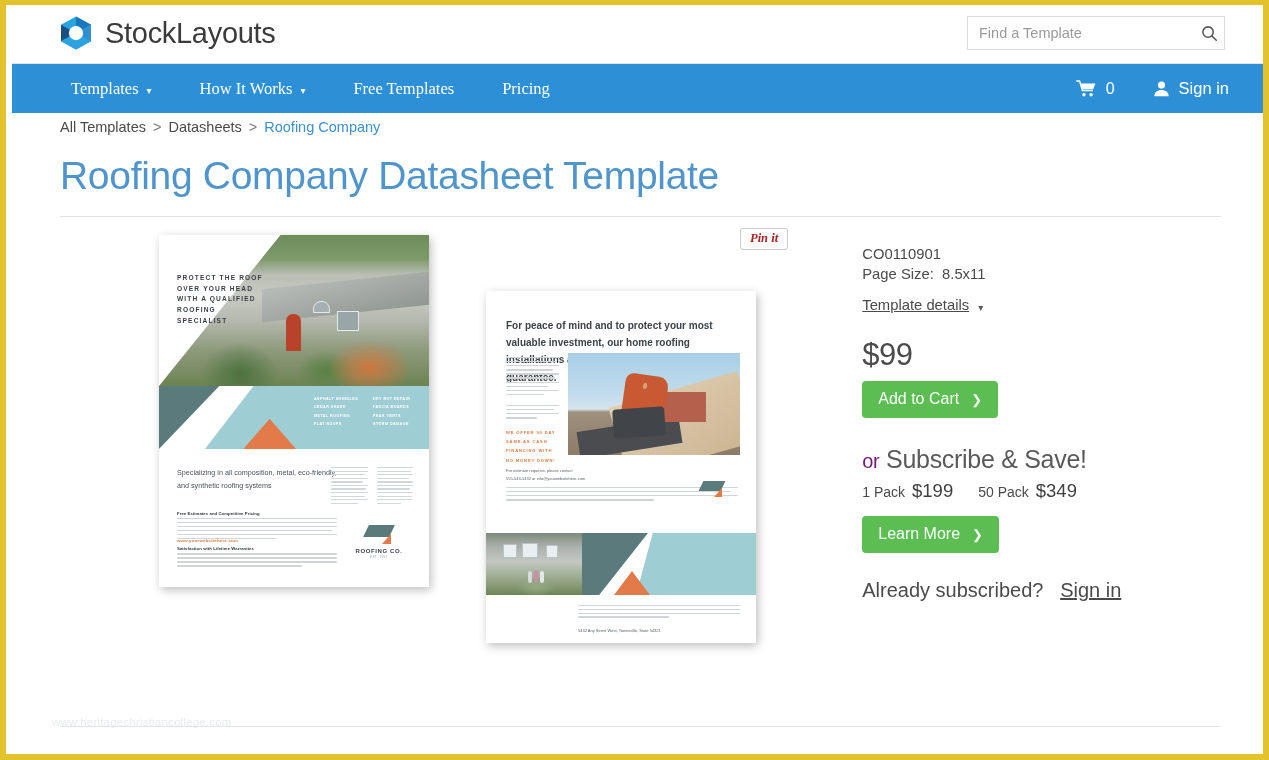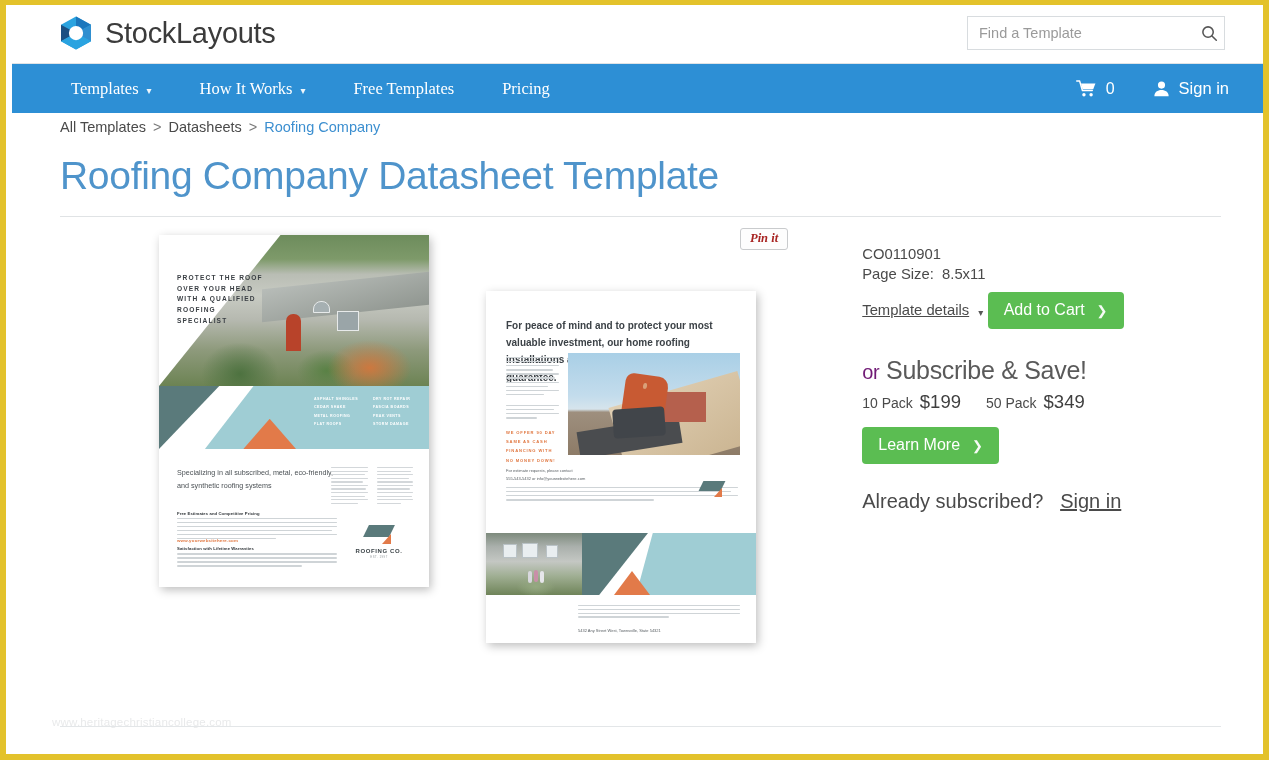--- a/index.html
+++ b/index.html
@@ -418,21 +418,21 @@
             <span>DRY ROT REPAIR</span>
             <span>CEDAR SHAKE</span>
             <span>FASCIA BOARDS</span>
             <span>METAL ROOFING</span>
             <span>PEAK VENTS</span>
             <span>FLAT ROOFS</span>
             <span>STORM DAMAGE</span>
           </div>
 
           <div class="s1-lower">
-            <div class="s1-sub">Specializing in all subscribed, metal, eco-friendly, and synthetic roofing systems</div>
+            <div class="s1-sub">Specializing in all composition, metal, eco-friendly, and synthetic roofing systems</div>
             <div class="s1-body-l">
               <div class="s1-bold">Free Estimates and Competitive Pricing</div>
               <div class="lines">
                 <i style="width:100%"></i>
                     <i style="width:100%"></i>
                     <i style="width:100%"></i>
                     <i style="width:97%"></i>
                     <i style="width:100%"></i>
                     <i style="width:62%"></i>
               </div>
@@ -573,31 +573,32 @@
         <div class="sku">CO0110901</div>
         <div class="meta">
           <span>Page Size:</span>
           &nbsp;<span>8.5x11</span>
         </div>
         <div class="details-link">
           <span>Template details</span>
           <span class="caret">▾</span>
         </div>
 
+        <div class="price">$99</div>
         <button class="btn">
           <span>Add to Cart</span>
           <span class="chev">❯</span>
         </button>
 
         <div class="sub-head">
           <span class="or">or</span>
           <span>Subscribe &amp; Save!</span>
         </div>
         <div class="packs">
-          <span>10 Pack</span>
+          <span>1 Pack</span>
           <span class="amt">$199</span>
           <span class="gap"></span>
           <span>50 Pack</span>
           <span class="amt">$349</span>
         </div>
         <button class="btn" style="margin-top:14px">
           <span>Learn More</span>
           <span class="chev">❯</span>
         </button>
 

